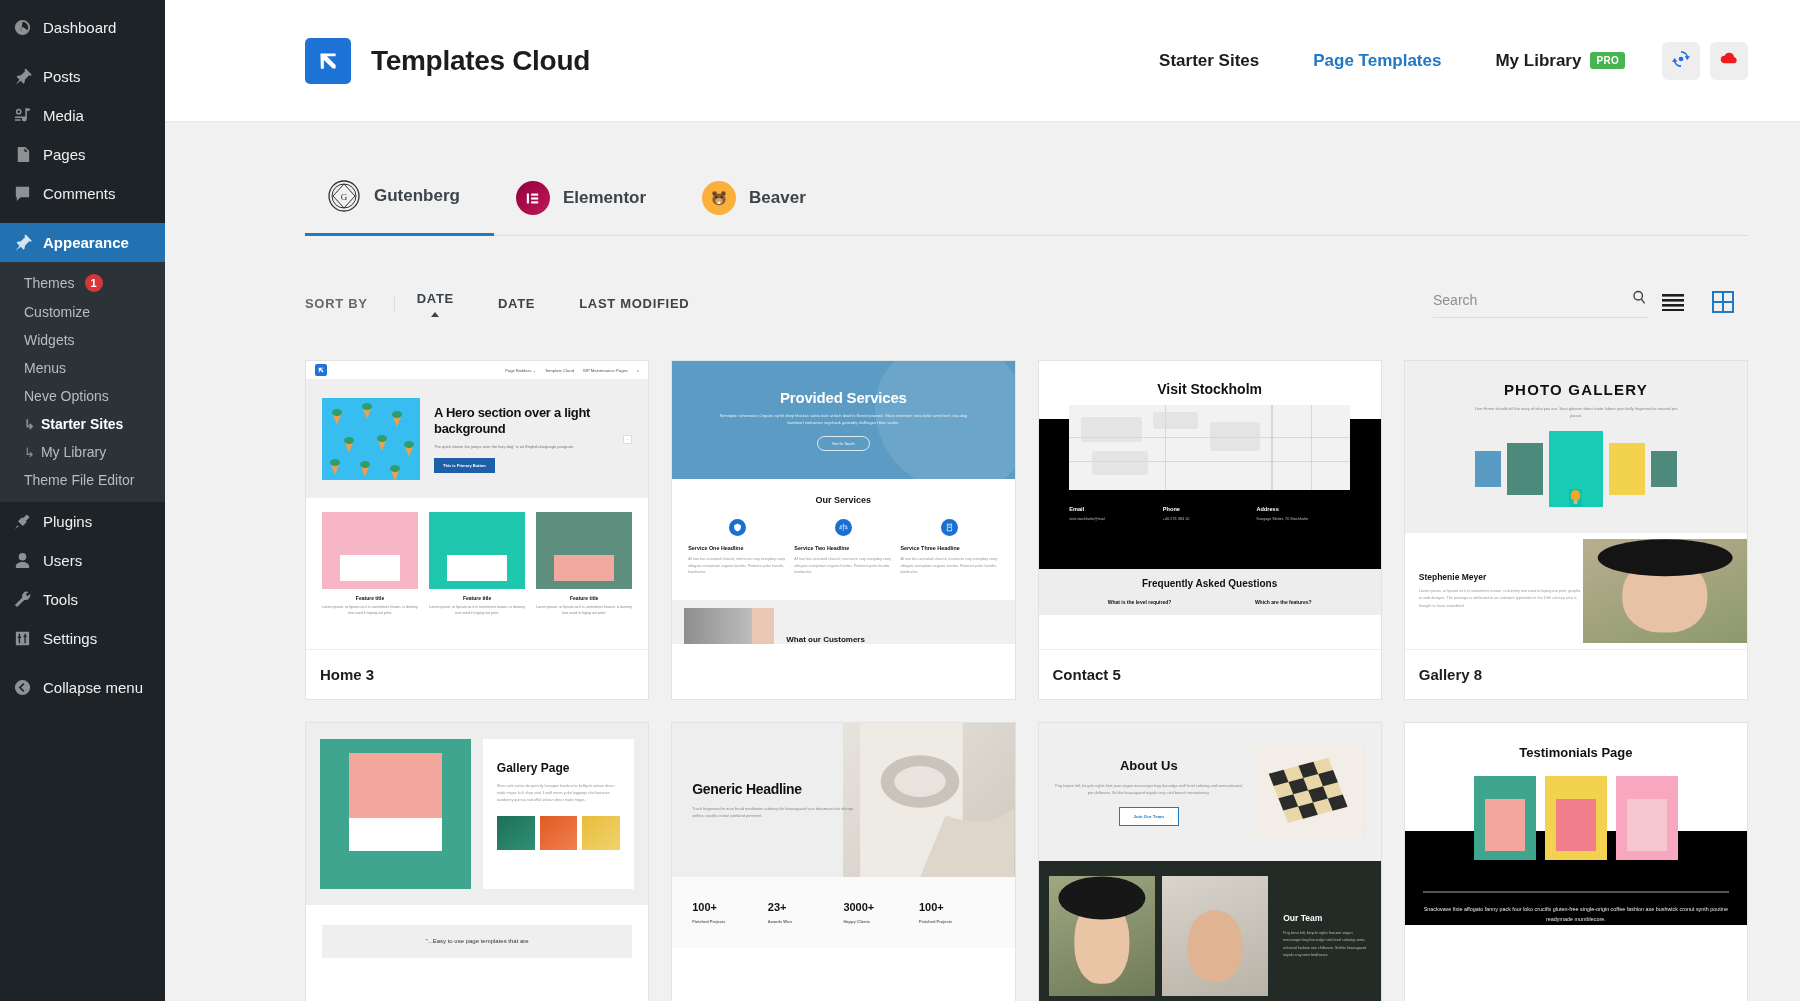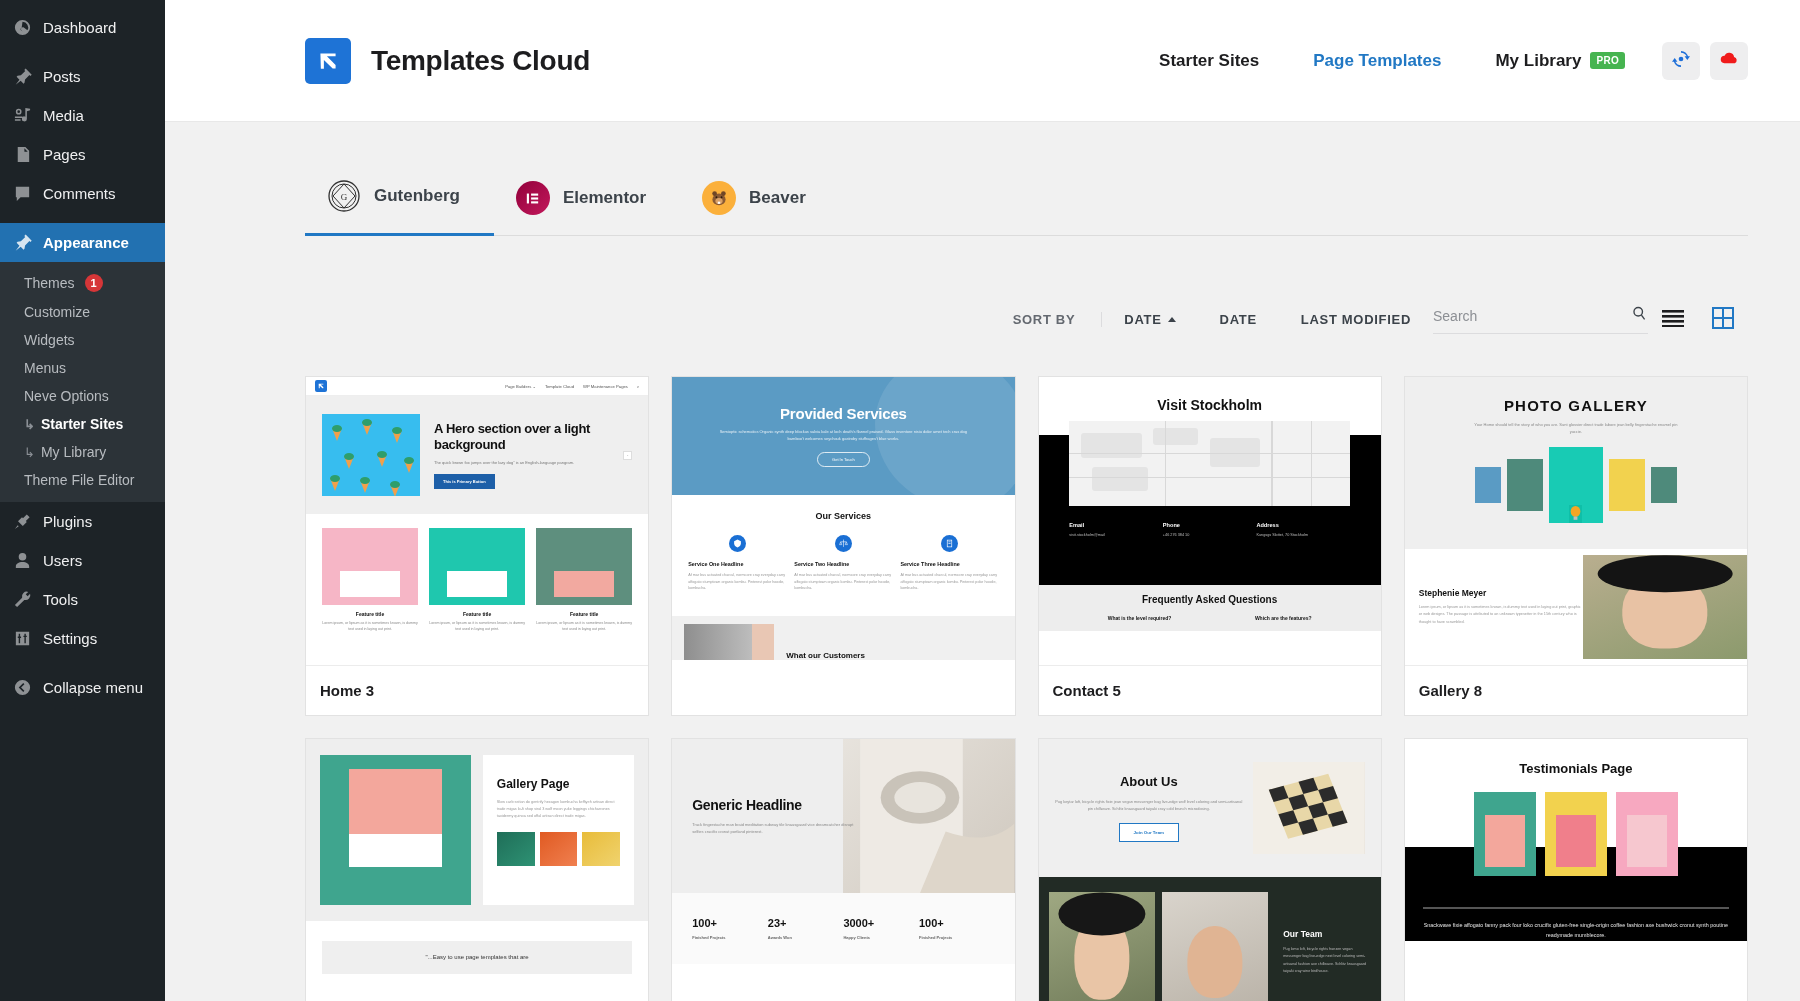--- a/index.html
+++ b/index.html
@@ -111,33 +111,33 @@
     padding: 22px 34px 20px 22px;
     cursor: pointer;
     position: relative;
   }
   .btab-label { font-size: 17px; font-weight: 600; color: #3c434a; }
   .btab.active { border-bottom: 3px solid #2178c4; margin-bottom: -1px; }
   .btab-ic { width: 34px; height: 34px; border-radius: 50%; flex: 0 0 34px; display:flex; align-items:center; justify-content:center; }
 
   
   .sortbar {
-    display: flex; align-items: center; justify-content: flex-end;
-    margin-top: 69px;
+    display: flex; align-items: center; justify-content: space-between;
+    margin-top: 53px;
   }
   .sortleft { display: flex; align-items: center; }
   .sort-label {
     font-size: 13px; font-weight: 600; color: #646970;
     letter-spacing: .7px; padding-right: 26px;
     border-right: 1px solid #dcdcde;
   }
   .sort-opt {
     font-size: 13px; font-weight: 600; color: #3c434a;
     letter-spacing: .7px; padding: 0 22px; cursor: pointer;
-    display: flex; align-items: center; gap: 6px;
+    display: flex; align-items: center; gap: 6px; flex-direction: column;
   }
   .sort-opt:first-of-type { padding-left: 26px; }
   .caret-up {
     width: 0; height: 0;
     border-left: 4px solid transparent; border-right: 4px solid transparent;
     border-bottom: 5px solid #3c434a;
   }
   .sortright { display: flex; align-items: center; gap: 0; }
   .search-wrap {
     display: flex; align-items: center;

